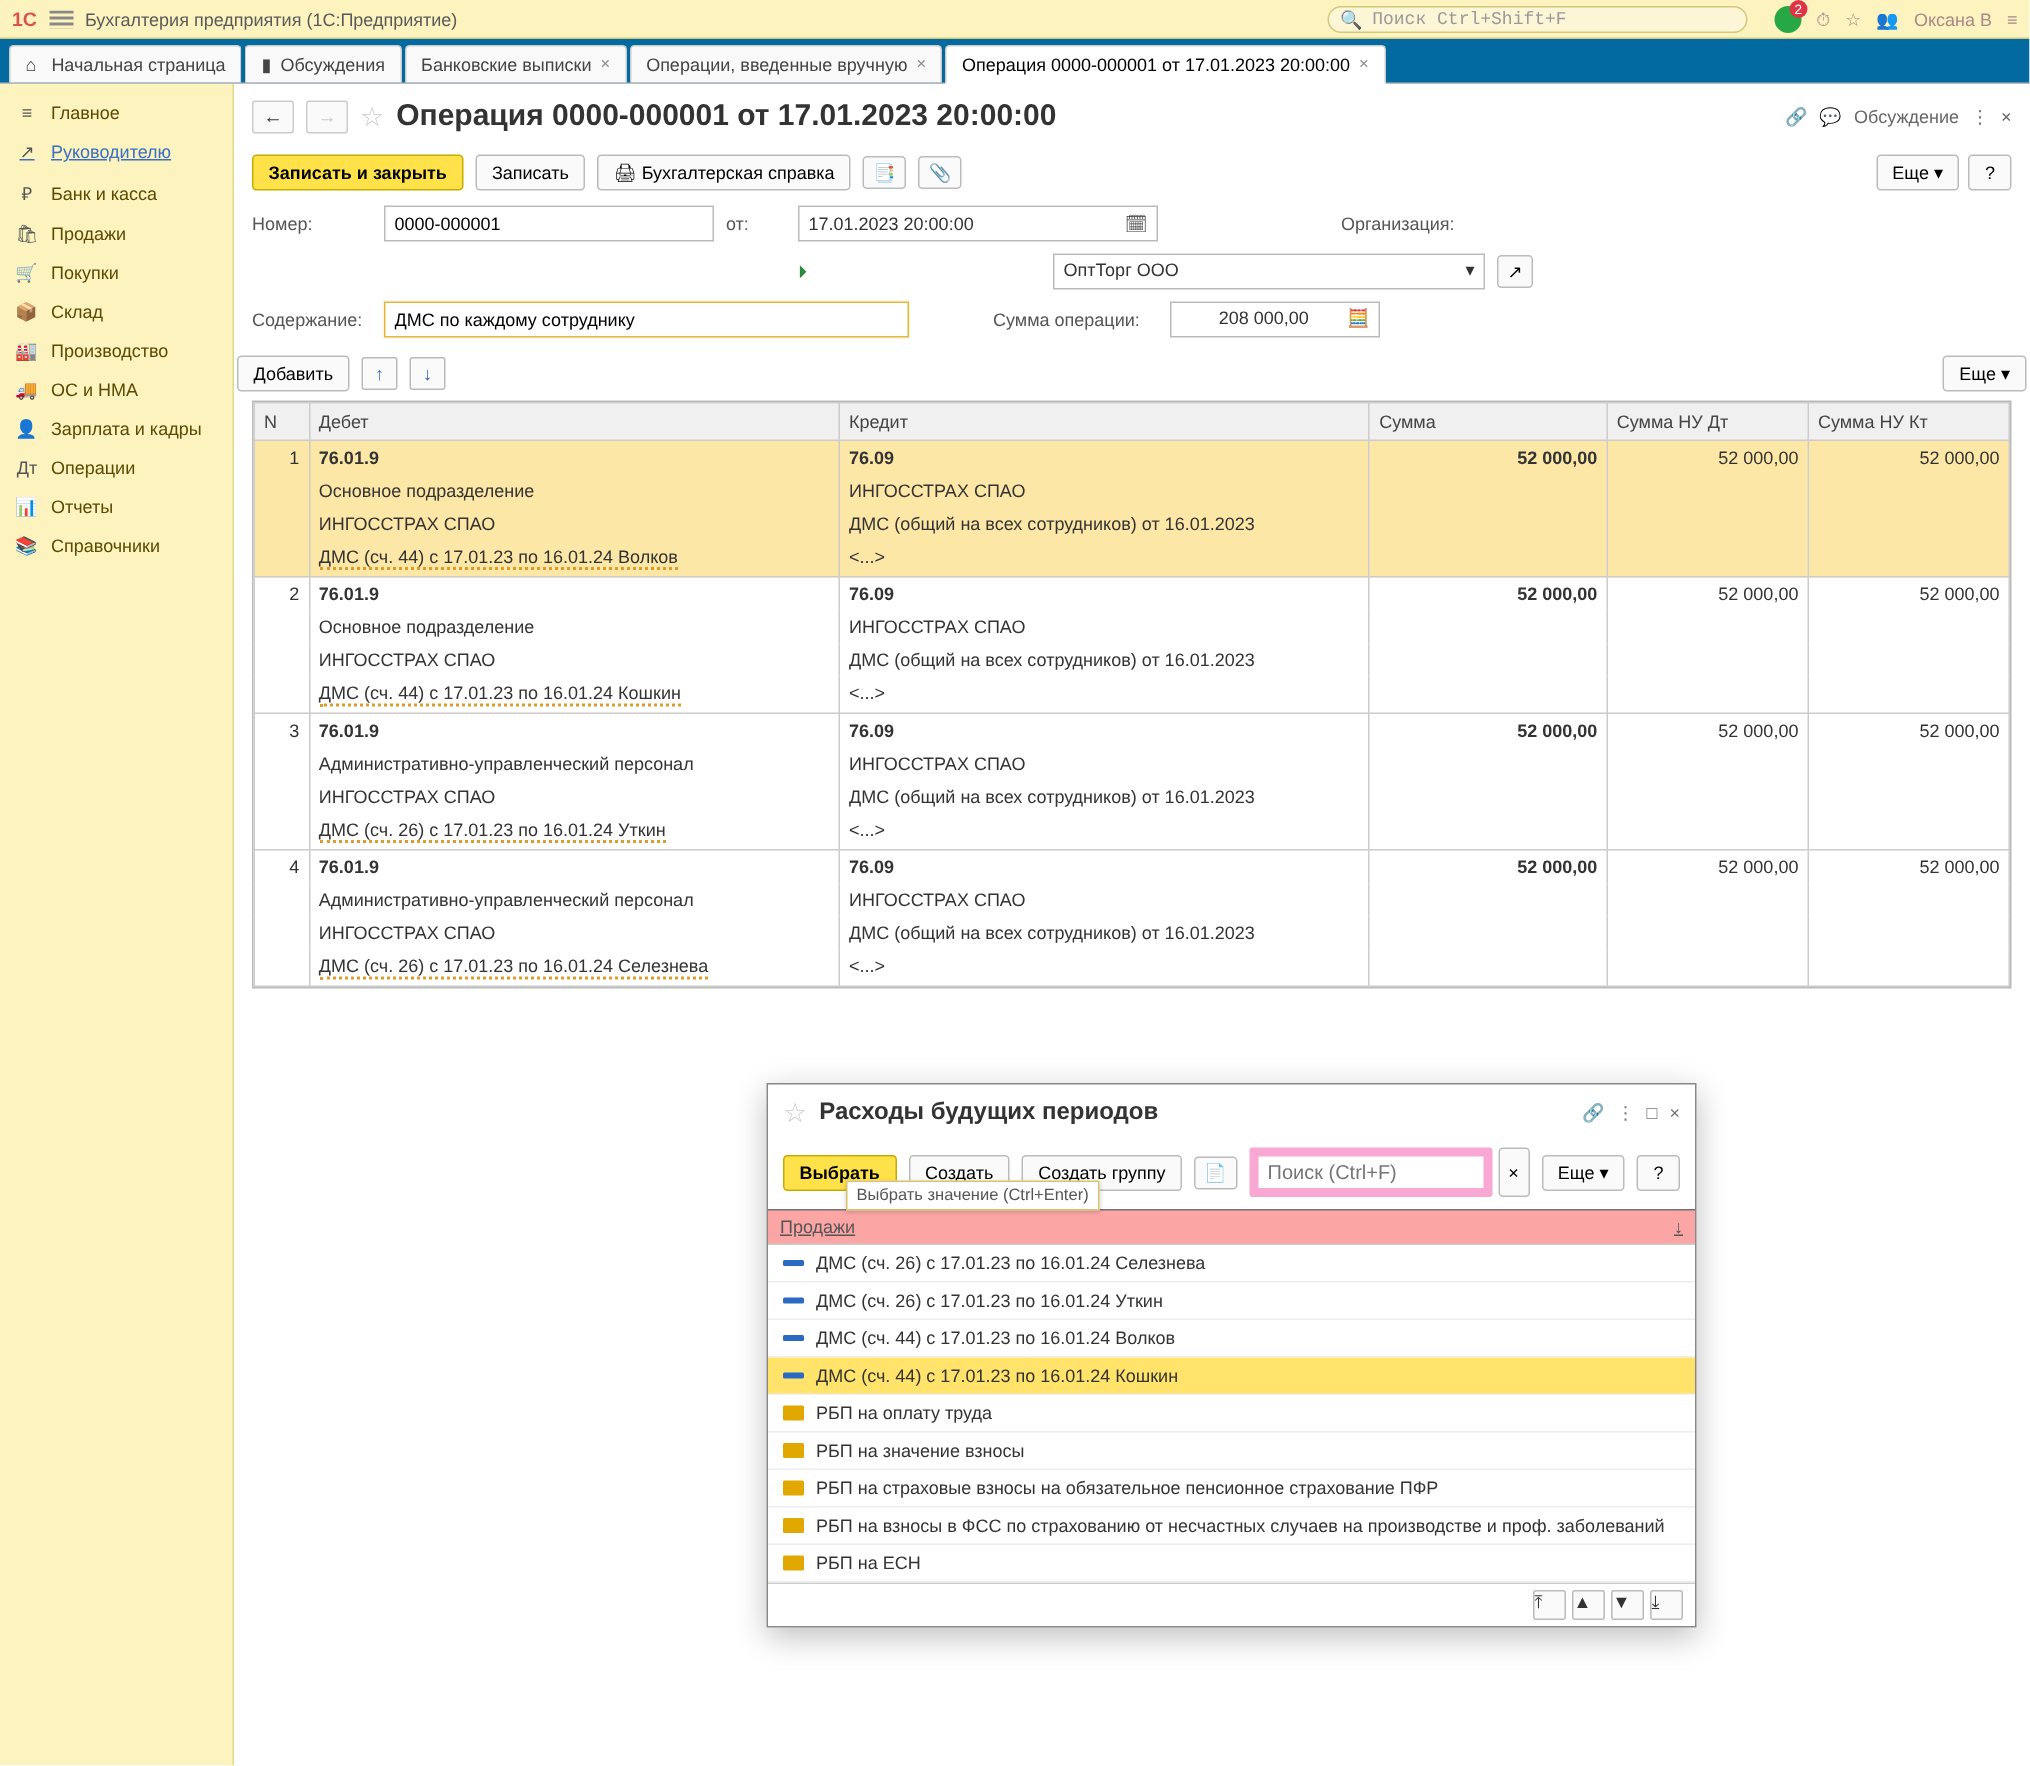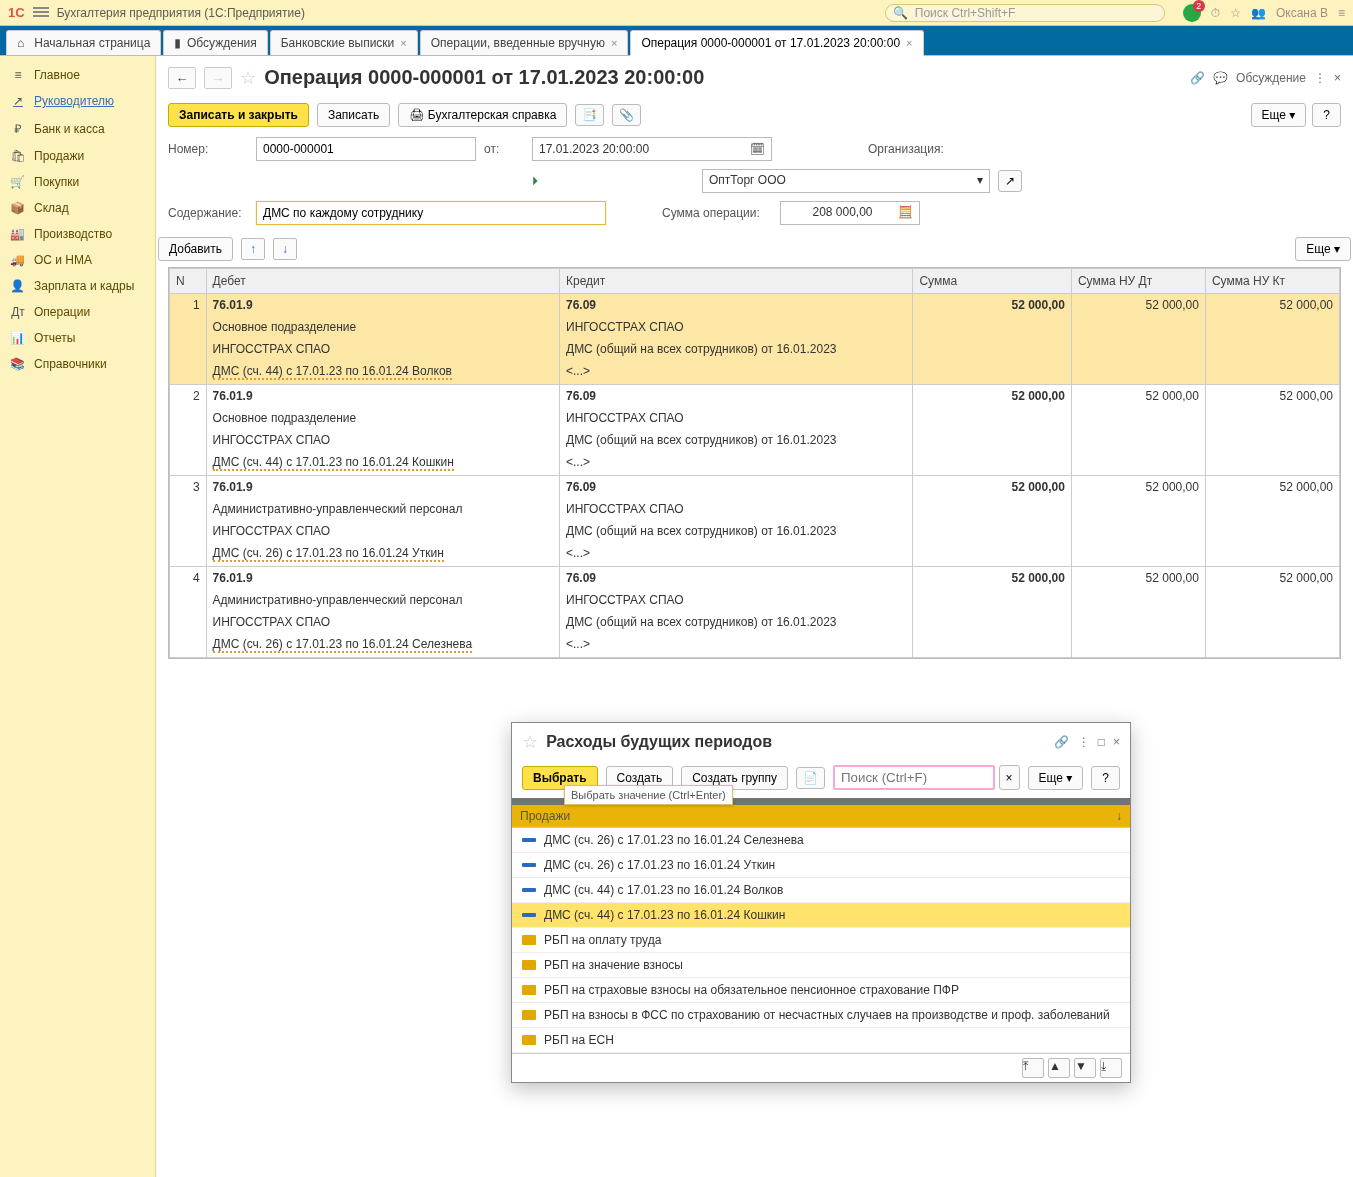--- a/index.html
+++ b/index.html
@@ -52,43 +52,43 @@
   .dotted{ border-bottom:2px dotted #e09b2d; display:inline-block;}
   .eshe-right{ margin-left:auto;}
 
   
   .overlay-dialog{ position:absolute; left:355px; top:666px; width:620px; background:#fff; border:1px solid #888; box-shadow:0 6px 20px rgba(0,0,0,.25);}
   .dlg-head{ display:flex; align-items:center; padding:8px 10px; gap:8px;}
   .dlg-title{ font-size:16px; font-weight:bold;}
   .dlg-head-right{margin-left:auto; display:flex; gap:8px; color:#777;}
   .dlg-toolbar{ display:flex; gap:8px; padding:4px 10px 8px; align-items:center;}
   .dlg-search{ flex:1; display:flex; gap:4px;}
-  .dlg-search input{width:100%; border:2px solid #f9a8d4; border-radius:2px; padding:3px 6px;}
-  .dlg-listhead{ display:flex; border-top:7px solid #737373; border-bottom:1px solid #ccc; background:#eab308; padding:4px 8px; color:#555;}
+  .dlg-search input{width:100%; border:6px solid #f9a8d4; border-radius:2px; padding:3px 6px;}
+  .dlg-listhead{ display:flex; border-top:1px solid #737373; border-bottom:1px solid #ccc; background:#fca5a5; padding:4px 8px; color:#555;text-decoration:underline;}
   .dlg-listhead .lh-name{flex:1;}
   .tooltip-flag{ position:absolute; top:0; left:52px; transform:translateY(-100%); background:#fff; border:1px solid #d8c36c; padding:3px 6px; font-size:11px; color:#555; box-shadow:0 1px 3px rgba(0,0,0,.2); z-index:3;}
   .dlg-list{ max-height:230px; overflow:auto; position:relative;}
   .dlg-item{ display:flex; align-items:center; gap:8px; padding:5px 10px; border-bottom:1px solid #eee; color:#333;}
   .dlg-item.sel{ background:#ffe36a;}
   .dlg-icon{width:14px;height:4px; background:#2a6ac2; border-radius:1px;}
   .dlg-icon.y{background:#e0a800;width:14px;height:10px;}
   .dlg-foot{ display:flex; justify-content:flex-end; padding:4px 8px; border-top:1px solid #ccc; gap:4px;}
   .fbtn{width:22px;height:20px;border:1px solid #bbb;background:#fafafa;border-radius:2px;}
 
 </style>
 </head>
 <body>
 
 <div class="topbar">
   <span class="logo">1С</span>
   <span class="burger"></span>
   <span class="topbar-title">Бухгалтерия предприятия  (1С:Предприятие)</span>
   <div class="top-search">
     <span>🔍</span>
-    <span style="margin-left:6px;">Поиск Ctrl+Shift+F</span>
+    <span style="margin-left:6px;font-family:Liberation Mono, monospace;">Поиск Ctrl+Shift+F</span>
   </div>
   <div class="top-icons">
     <span class="bell" data-n="2"></span>
     <span>⏱</span>
     <span>☆</span>
     <span>👥</span>
     <span>Оксана В</span>
     <span>≡</span>
   </div>
 </div>
@@ -197,21 +197,21 @@
 
     <div class="form-grid">
       <span class="label">Номер:</span>
       <input class="input" value="0000-000001" style="">
       <span class="label">от:</span>
       <div class="input date">
           <span>17.01.2023 20:00:00</span>
           <span>🗓</span>
         </div>
       <span></span>
-      <span class="label" style="text-align:left;">Организация:</span>
+      <span class="label" style="text-align:left;margin-left:26px;">Организация:</span>
       <span></span>
     </div>
     <div style="display:flex; padding:0 12px 6px; gap:8px; align-items:center;">
       <span style="width:80px"></span>
         <span style="width:220px"></span>
         <span style="width:40px"></span>
       <span style="color:#2a8a3e">⏵</span>
       <span style="flex:0 0 60px"></span>
       <span class="label" style="width:80px"></span>
       <div class="input" style="width:288px; display:flex;justify-content:space-between;gap:44px;">

